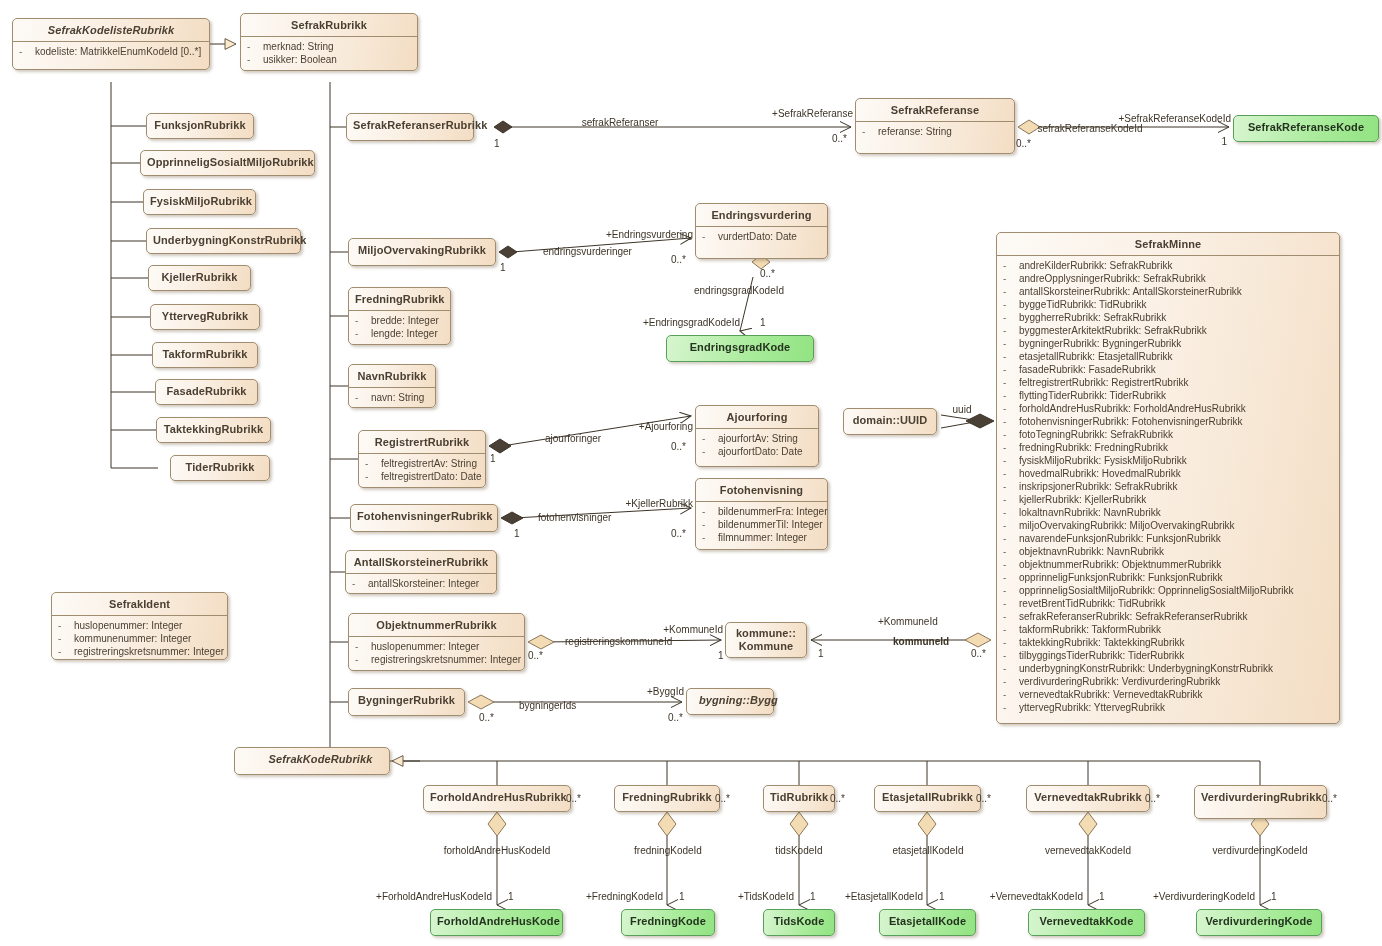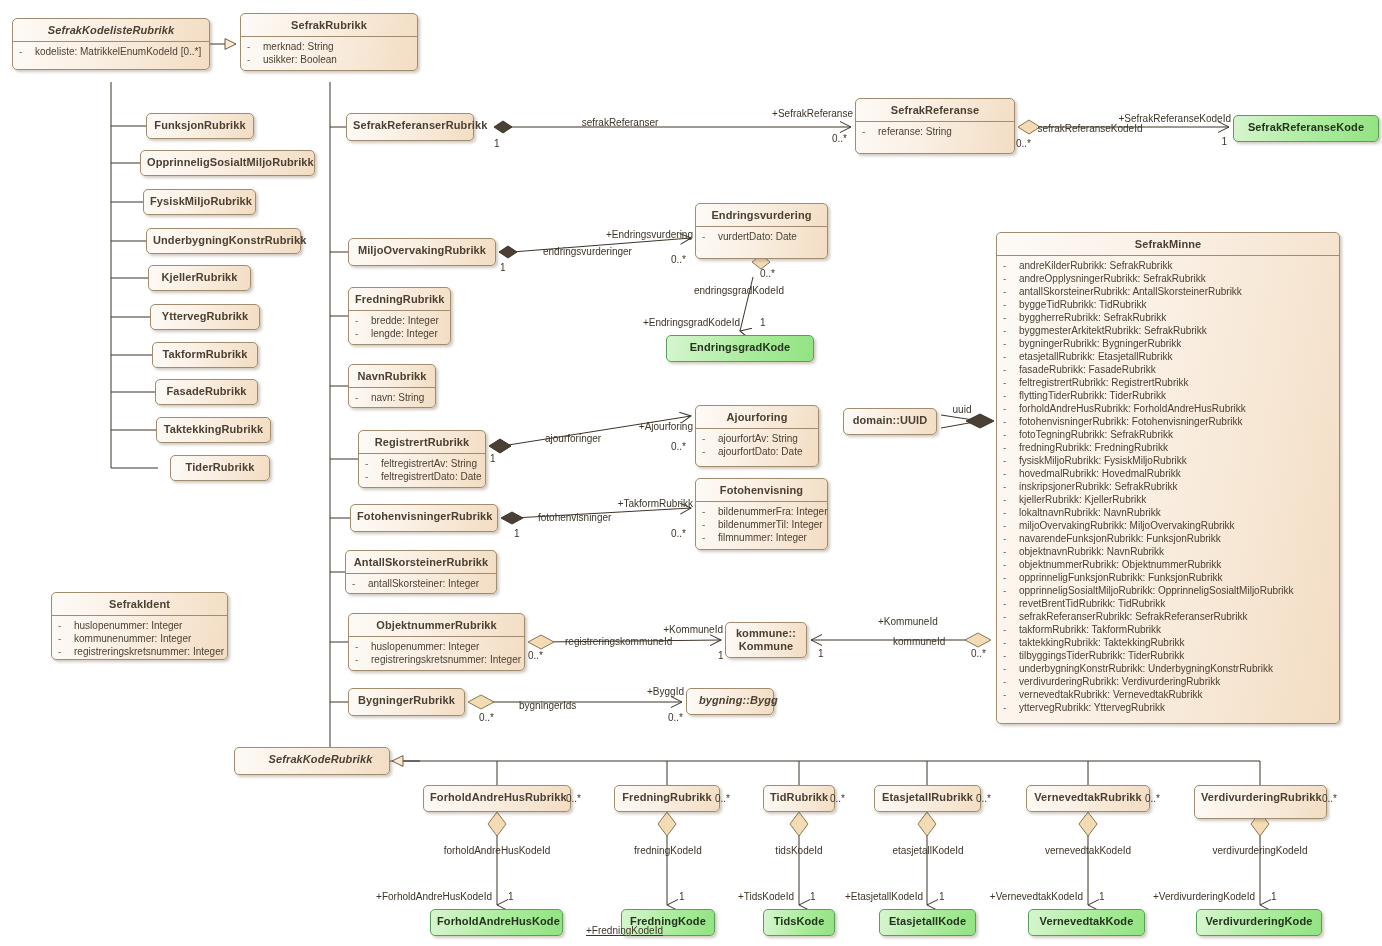--- a/index.html
+++ b/index.html
@@ -426,49 +426,49 @@
       <div class="lbl" style="left: 760px; top: 268px;">0..*</div>
       <div class="lbl c" style="left: 739px; top: 285px;">endringsgradKodeId</div>
       <div class="lbl r" style="left: 740px; top: 317px;">+EndringsgradKodeId</div>
       <div class="lbl" style="left: 760px; top: 317px;">1</div>
       <div class="lbl" style="left: 545px; top: 433px;">ajourforinger</div>
       <div class="lbl r" style="left: 693px; top: 421px;">+Ajourforing</div>
       <div class="lbl" style="left: 490px; top: 453px;">1</div>
       <div class="lbl" style="left: 671px; top: 441px;">0..*</div>
       <div class="lbl c" style="left: 962px; top: 404px;">uuid</div>
       <div class="lbl" style="left: 538px; top: 512px;">fotohenvisninger</div>
-      <div class="lbl r" style="left: 693px; top: 498px;">+TakformRubrikk</div>
+      <div class="lbl r" style="left: 693px; top: 498px;">+KjellerRubrikk</div>
       <div class="lbl" style="left: 514px; top: 528px;">1</div>
       <div class="lbl" style="left: 671px; top: 528px;">0..*</div>
       <div class="lbl" style="left: 565px; top: 636px;">registreringskommuneId</div>
       <div class="lbl r" style="left: 723px; top: 624px;">+KommuneId</div>
       <div class="lbl" style="left: 528px; top: 650px;">0..*</div>
       <div class="lbl" style="left: 718px; top: 650px;">1</div>
-      <div class="lbl" style="left: 893px; top: 636px;">kommuneId</div>
+      <div class="lbl" style="left: 893px; top: 636px; font-weight: bold;">kommuneId</div>
       <div class="lbl" style="left: 878px; top: 616px;">+KommuneId</div>
       <div class="lbl" style="left: 818px; top: 648px;">1</div>
       <div class="lbl" style="left: 971px; top: 648px;">0..*</div>
       <div class="lbl" style="left: 519px; top: 700px;">bygningerIds</div>
       <div class="lbl r" style="left: 684px; top: 686px;">+ByggId</div>
       <div class="lbl" style="left: 479px; top: 712px;">0..*</div>
       <div class="lbl" style="left: 668px; top: 712px;">0..*</div>
       <div class="lbl" style="left: 566px; top: 793px;">0..*</div>
       <div class="lbl" style="left: 715px; top: 793px;">0..*</div>
       <div class="lbl" style="left: 830px; top: 793px;">0..*</div>
       <div class="lbl" style="left: 976px; top: 793px;">0..*</div>
       <div class="lbl" style="left: 1145px; top: 793px;">0..*</div>
       <div class="lbl" style="left: 1322px; top: 793px;">0..*</div>
       <div class="lbl c" style="left: 497px; top: 845px;">forholdAndreHusKodeId</div>
       <div class="lbl c" style="left: 668px; top: 845px;">fredningKodeId</div>
       <div class="lbl c" style="left: 799px; top: 845px;">tidsKodeId</div>
       <div class="lbl c" style="left: 928px; top: 845px;">etasjetallKodeId</div>
       <div class="lbl c" style="left: 1088px; top: 845px;">vernevedtakKodeId</div>
       <div class="lbl c" style="left: 1260px; top: 845px;">verdivurderingKodeId</div>
       <div class="lbl r" style="left: 492px; top: 891px;">+ForholdAndreHusKodeId</div>
-      <div class="lbl r" style="left: 663px; top: 925px; text-decoration: underline;">+FredningKodeId</div>
+      <div class="lbl r" style="left: 663px; top: 891px;">+FredningKodeId</div>
       <div class="lbl r" style="left: 794px; top: 891px;">+TidsKodeId</div>
       <div class="lbl r" style="left: 923px; top: 891px;">+EtasjetallKodeId</div>
       <div class="lbl r" style="left: 1083px; top: 891px;">+VernevedtakKodeId</div>
       <div class="lbl r" style="left: 1255px; top: 891px;">+VerdivurderingKodeId</div>
       <div class="lbl" style="left: 508px; top: 891px;">1</div>
       <div class="lbl" style="left: 679px; top: 891px;">1</div>
       <div class="lbl" style="left: 810px; top: 891px;">1</div>
       <div class="lbl" style="left: 939px; top: 891px;">1</div>
       <div class="lbl" style="left: 1099px; top: 891px;">1</div>
       <div class="lbl" style="left: 1271px; top: 891px;">1</div>

